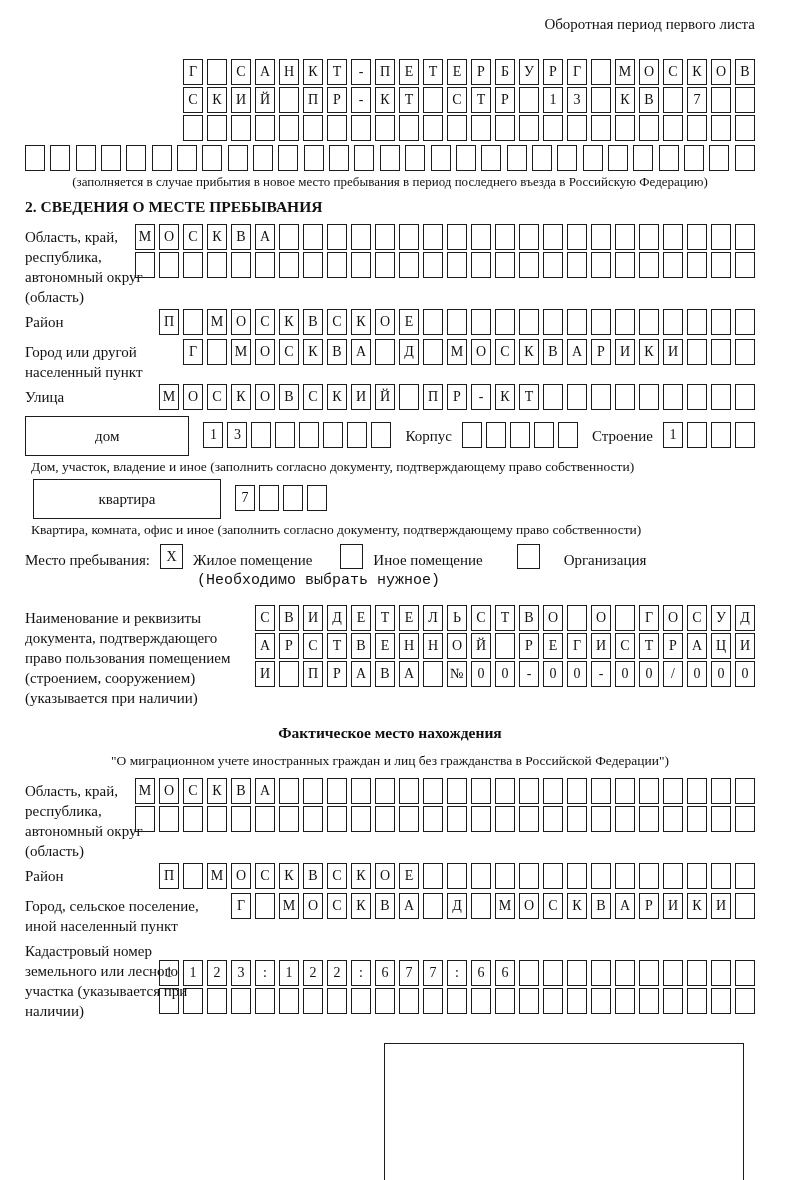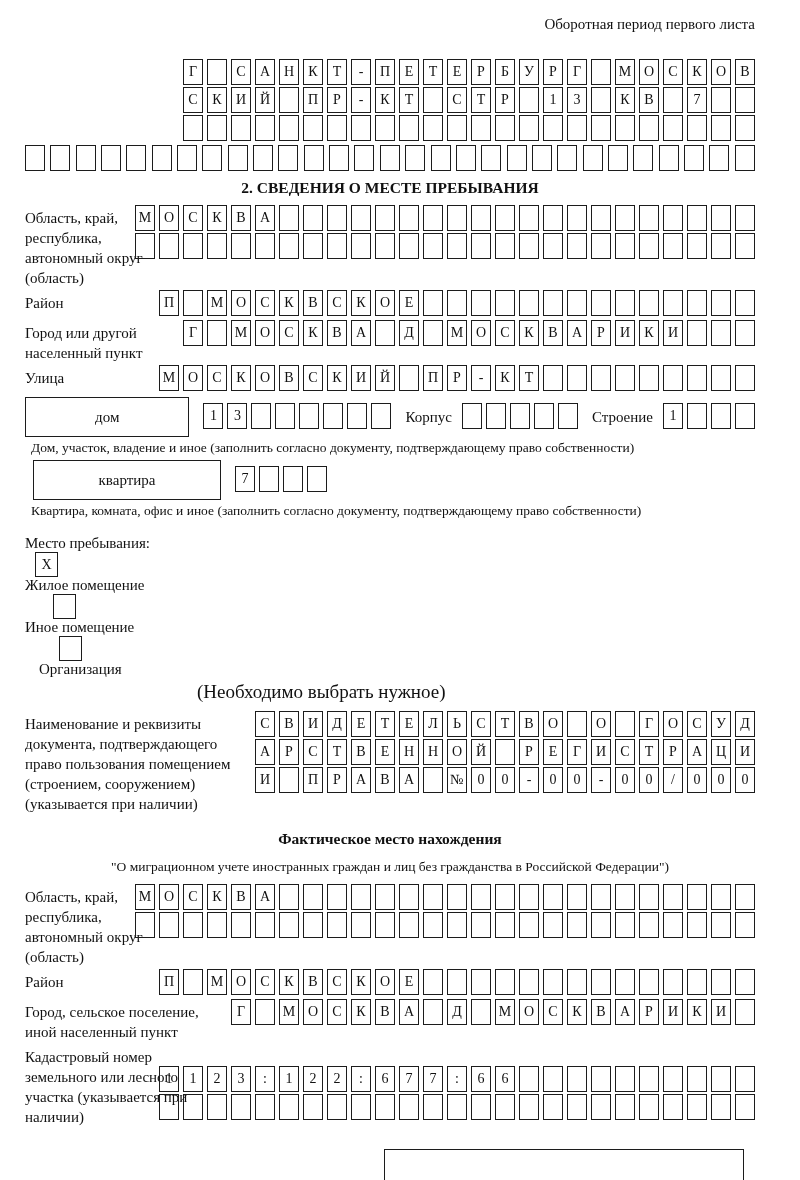--- a/index.html
+++ b/index.html
@@ -21,48 +21,48 @@
   .cellrow.full { justify-content: space-between; margin-bottom: 2px; }
   .cell {
     width: 20px; height: 26px; flex: 0 0 20px;
     border: 1.6px solid #1c1c1c;
     display: inline-flex; align-items: center; justify-content: center;
     font-size: 14px; line-height: 1;
   }
 
   .note { font-size: 13px; line-height: 17px; }
   .note.center { text-align: center; }
-  .section-title { text-align: center; font-weight: bold; font-size: 15.5px; margin: 8px 0 8px 0; }
+  .section-title { font-weight: bold; font-size: 15.5px; margin: 8px 0 8px 0; }
 
   .w-lbl-prev   { flex: 0 0 152px; }
   .w-lbl-region { flex: 0 0 118px; font-family: Liberation Serif, serif; }
   .w-lbl-small  { flex: 0 0 128px; }
   .w-lbl-city1  { flex: 0 0 152px; }
   .w-lbl-doc    { flex: 0 0 232px; }
   .w-lbl-city2  { flex: 0 0 196px; }
   .w-lbl-cad    { flex: 0 0 196px; }
 
   .inline-row { display: flex; align-items: center; gap: 4px; margin: 4px 0 2px 0; }
   .widebox {
     border: 1.6px solid #1c1c1c; height: 40px;
     display: flex; align-items: center; justify-content: center;
     font-size: 15px;
   }
   .widebox.dom { width: 170px; margin-right: 10px; }
   .widebox.kv  { width: 188px; margin-left: 8px; margin-right: 10px; }
   .mini-label { font-size: 15px; margin: 0 6px 0 10px; white-space: nowrap; }
   .caption { font-size: 13.5px; margin: 3px 0 4px 6px; }
 
-  .stay-row { display: flex; align-items: flex-start; font-size: 15px; margin-top: 16px; flex-direction: column; }
+  .stay-row { display: flex; align-items: flex-end; font-size: 15px; margin-top: 6px; }
   .checkbox {
     width: 23px; height: 25px; border: 1.6px solid #1c1c1c;
     display: inline-flex; align-items: center; justify-content: center;
     font-size: 14px; margin: 0 10px;
   }
-  .stay-note { font-size: 19px; margin: 3px 0 8px 172px; }
+  .stay-note { font-size: 15px; margin: 3px 0 16px 172px; font-family: Liberation Mono, monospace; }
 
   .pad-top-1 { padding-top: 22px; }
 
   .fact-title { text-align: center; font-weight: bold; font-size: 15.5px; margin: 16px 0 10px 0; }
   .fact-notes { text-align: center; font-size: 13.5px; line-height: 18px; margin-bottom: 8px; }
 
   .stamp-wrap { width: 382px; margin-left: auto; margin-top: 22px; }
   .stamp-box { width: 360px; height: 175px; border: 1.8px solid #1c1c1c; margin: 0 auto; }
 </style>
 </head>
@@ -178,20 +178,21 @@
       <span class="cell"></span>
       <span class="cell"></span>
       <span class="cell"></span>
       <span class="cell"></span>
       <span class="cell"></span>
       <span class="cell"></span>
       <span class="cell"></span>
       <span class="cell"></span>
       <span class="cell"></span>
     </div>
+  <div class="note center">(заполняется в случае прибытия в новое место пребывания в период последнего въезда в Российскую Федерацию)</div>
 
   <div class="section-title">2. СВЕДЕНИЯ О МЕСТЕ ПРЕБЫВАНИЯ</div>
 
   <div class="field">
     <div class="label w-lbl-region">Область, край, республика, автономный округ (область)</div>
     <div class="rows">
       <div class="cellrow">
           <span class="cell">М</span>
           <span class="cell">О</span>
           <span class="cell">С</span>

